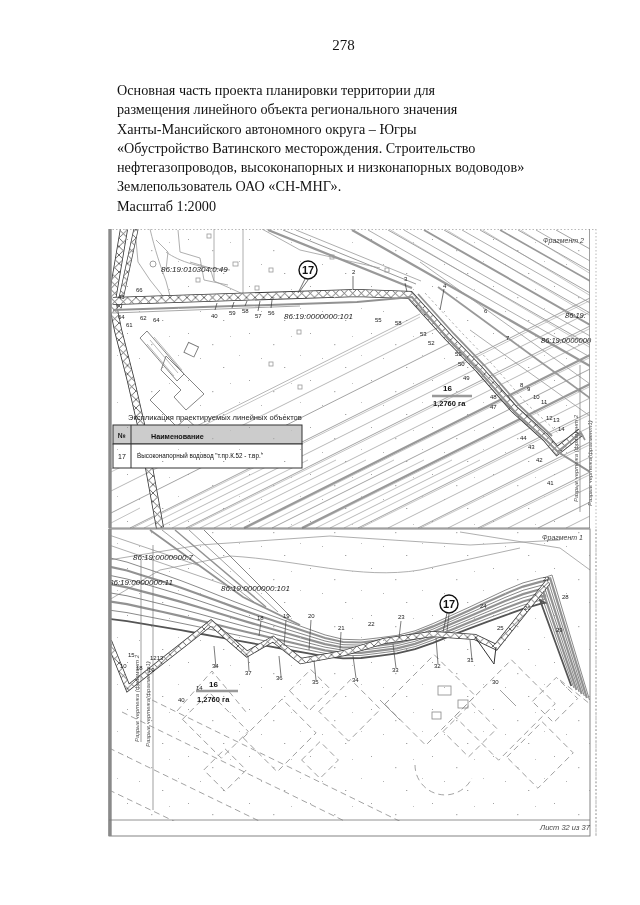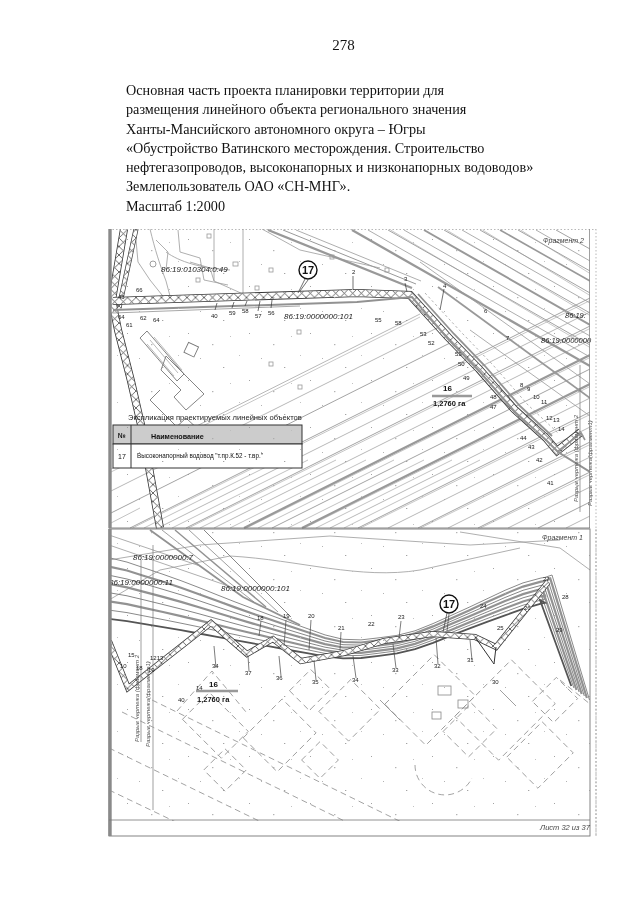--- a/index.html
+++ b/index.html
@@ -1,19 +1,19 @@
 <!DOCTYPE html>
 <html><head>
 <meta charset="utf-8">
 <style>
 html,body{margin:0;padding:0;background:#fff;}
 #page{position:relative;width:640px;height:905px;background:#fff;overflow:hidden;
   font-family:"Liberation Serif",serif;color:#111;}
 #pagenum{position:absolute;left:0;top:37px;width:687px;text-align:center;font-size:15px;}
-#title{position:absolute;left:117px;top:81px;width:470px;font-size:14.2px;line-height:19.3px;margin-left:9px;}
+#title{position:absolute;left:117px;top:81px;width:470px;font-size:14.2px;line-height:19.3px;}
 svg text{font-family:"Liberation Sans",sans-serif;}
 </style>
 </head>
 <body>
 <div id="page">
 
 <div id="pagenum">278</div>
 
 <div id="title">Основная часть проекта планировки территории для<br>
 размещения линейного объекта регионального значения<br>

